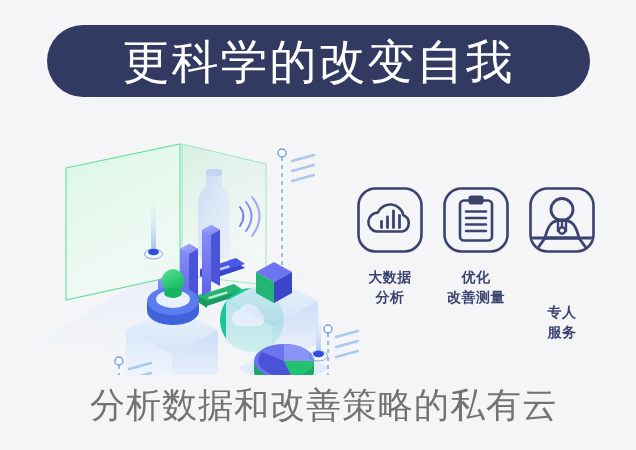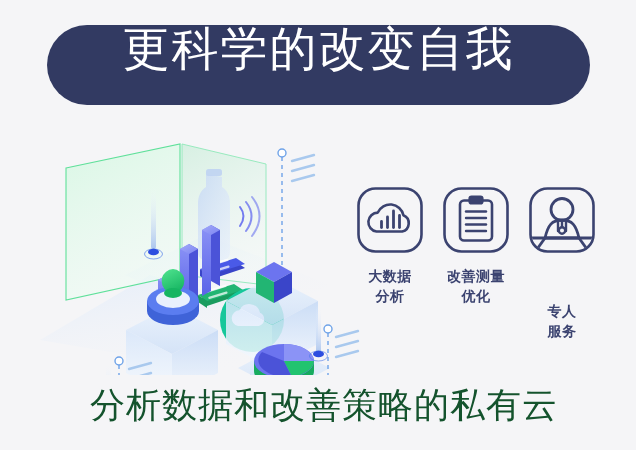--- a/index.html
+++ b/index.html
@@ -20,24 +20,25 @@
     inset: 0;
     background: #f5f5f7;
   }
 
   
   .header-pill {
     position: absolute;
     left: 47px;
     top: 25px;
     width: 543px;
-    height: 80px;
+    height: 72px;
     background: #323a62;
     border-radius: 40px;
     display: flex;
+    align-items: center;
     justify-content: center;
     box-sizing: border-box;
   }
   .header-title {
     color: #ffffff;
     font-size: 47px;
     line-height: 1;
     letter-spacing: 2px;
     font-weight: 400;
     white-space: nowrap;
@@ -75,21 +76,21 @@
     display: block;
   }
   .feature-label {
     margin-top: 13px;
     color: #3b4370;
     font-size: 14px;
     line-height: 20px;
     text-align: center;
     font-weight: 700;
     letter-spacing: 0.5px;
-    font-family: Liberation Serif, serif;
+    font-family: Liberation Sans, sans-serif;
   }
 
   
   .footer-tagline {
     position: absolute;
     left: 0;
     right: 0;
     top: 383px;
     text-align: center;
     color: #3b4370;
@@ -327,22 +328,22 @@
         <rect x="18" y="14.5" width="32" height="40" rx="4" ry="4" fill="none" stroke="#3b4370" stroke-width="2.6"></rect>
         <rect x="27.5" y="10.5" width="13" height="7" rx="2" ry="2" fill="#3b4370" stroke="#3b4370" stroke-width="2.2"></rect>
         <g stroke="#3b4370" stroke-width="2.4" stroke-linecap="round">
           <line x1="24" y1="25.5" x2="44" y2="25.5"></line>
           <line x1="24" y1="32" x2="44" y2="32"></line>
           <line x1="24" y1="38.5" x2="44" y2="38.5"></line>
           <line x1="24" y1="45" x2="44" y2="45"></line>
         </g>
       </svg>
       <div class="feature-label" style="color: rgb(59, 67, 112);">
+        <div>优化</div>
         <div>改善测量</div>
-        <div>优化</div>
       </div>
     </div>
 
     <div class="feature">
       <svg class="feature-icon" viewBox="0 0 68 68">
         <defs>
           <clipPath id="clipBadge">
             <rect x="3.8" y="3.8" width="60.4" height="60.4" rx="15.5" ry="15.5"></rect>
           </clipPath>
         </defs>
@@ -359,15 +360,15 @@
         <rect x="2.5" y="2.5" width="63" height="63" rx="17" ry="17" fill="none" stroke="#3b4370" stroke-width="2.6"></rect>
       </svg>
       <div class="feature-label" style="color: rgb(59, 67, 112); margin-top: 48px;">
         <div>专人</div>
         <div>服务</div>
       </div>
     </div>
 
   </div>
 
-  <div class="footer-tagline" style="color: #14532d; padding-left: 12px;">分析数据和改善策略的私有云</div>
+  <div class="footer-tagline" style="color: #737373; padding-left: 12px;">分析数据和改善策略的私有云</div>
 
 </div>
 
 </body></html>

